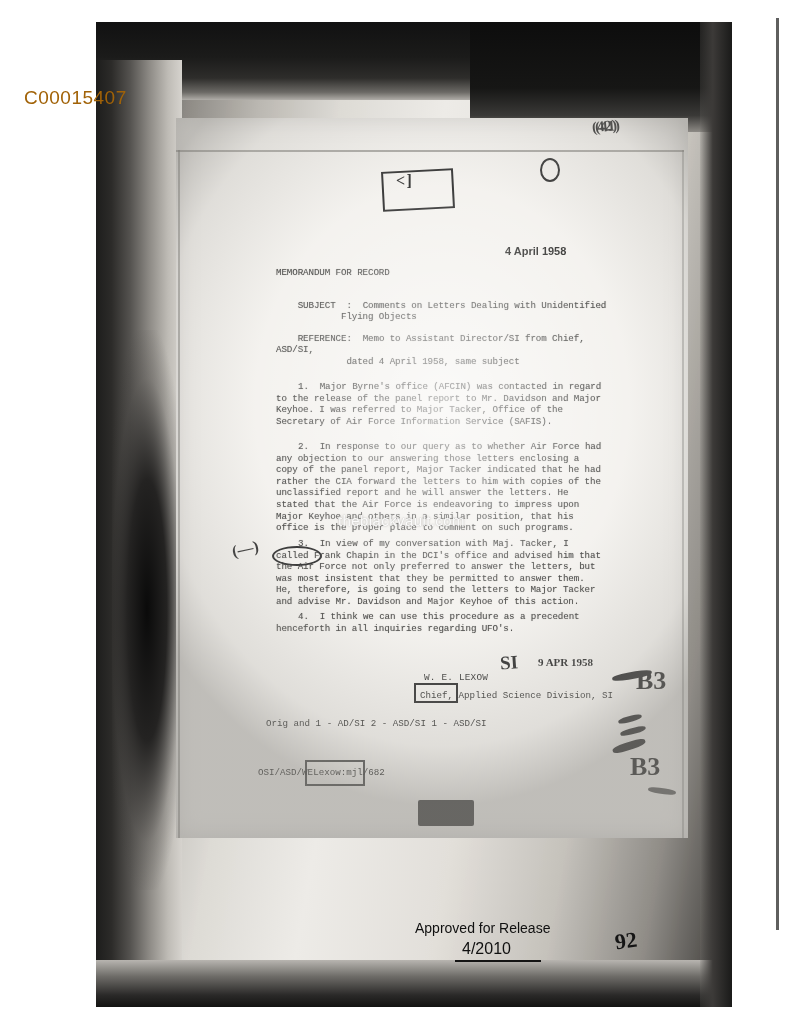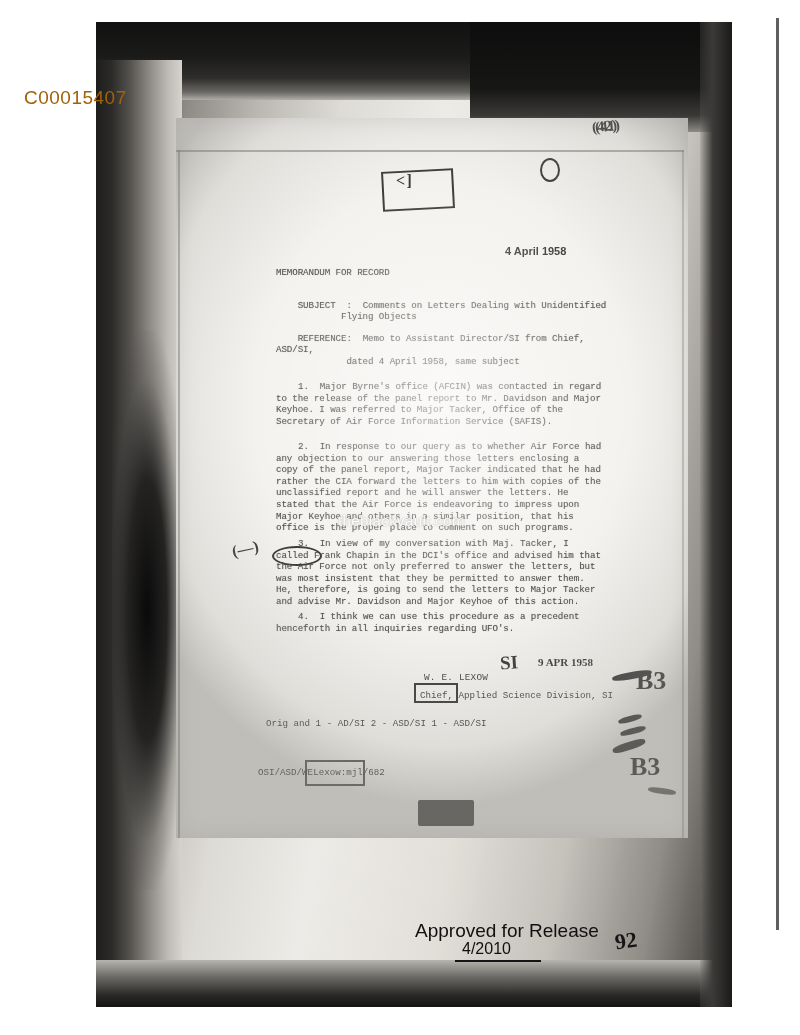--- a/index.html
+++ b/index.html
@@ -243,21 +243,21 @@
     letter-spacing: .4px;
     text-shadow: 0 0 2px rgba(120,118,114,0.6);
     margin-left: 8px;
   }
 
   
   .release {
     position: absolute;
     left: 415px; top: 920px;
     font-family: "Liberation Sans", sans-serif;
-    font-size: 19px;
+    font-size: 14px;
     color: #101010;
   }
   .release-date {
     position: absolute;
     left: 462px; top: 940px;
     font-family: "Liberation Sans", sans-serif;
     font-size: 16px;
     color: #101010;
   }
   .release-underline {

